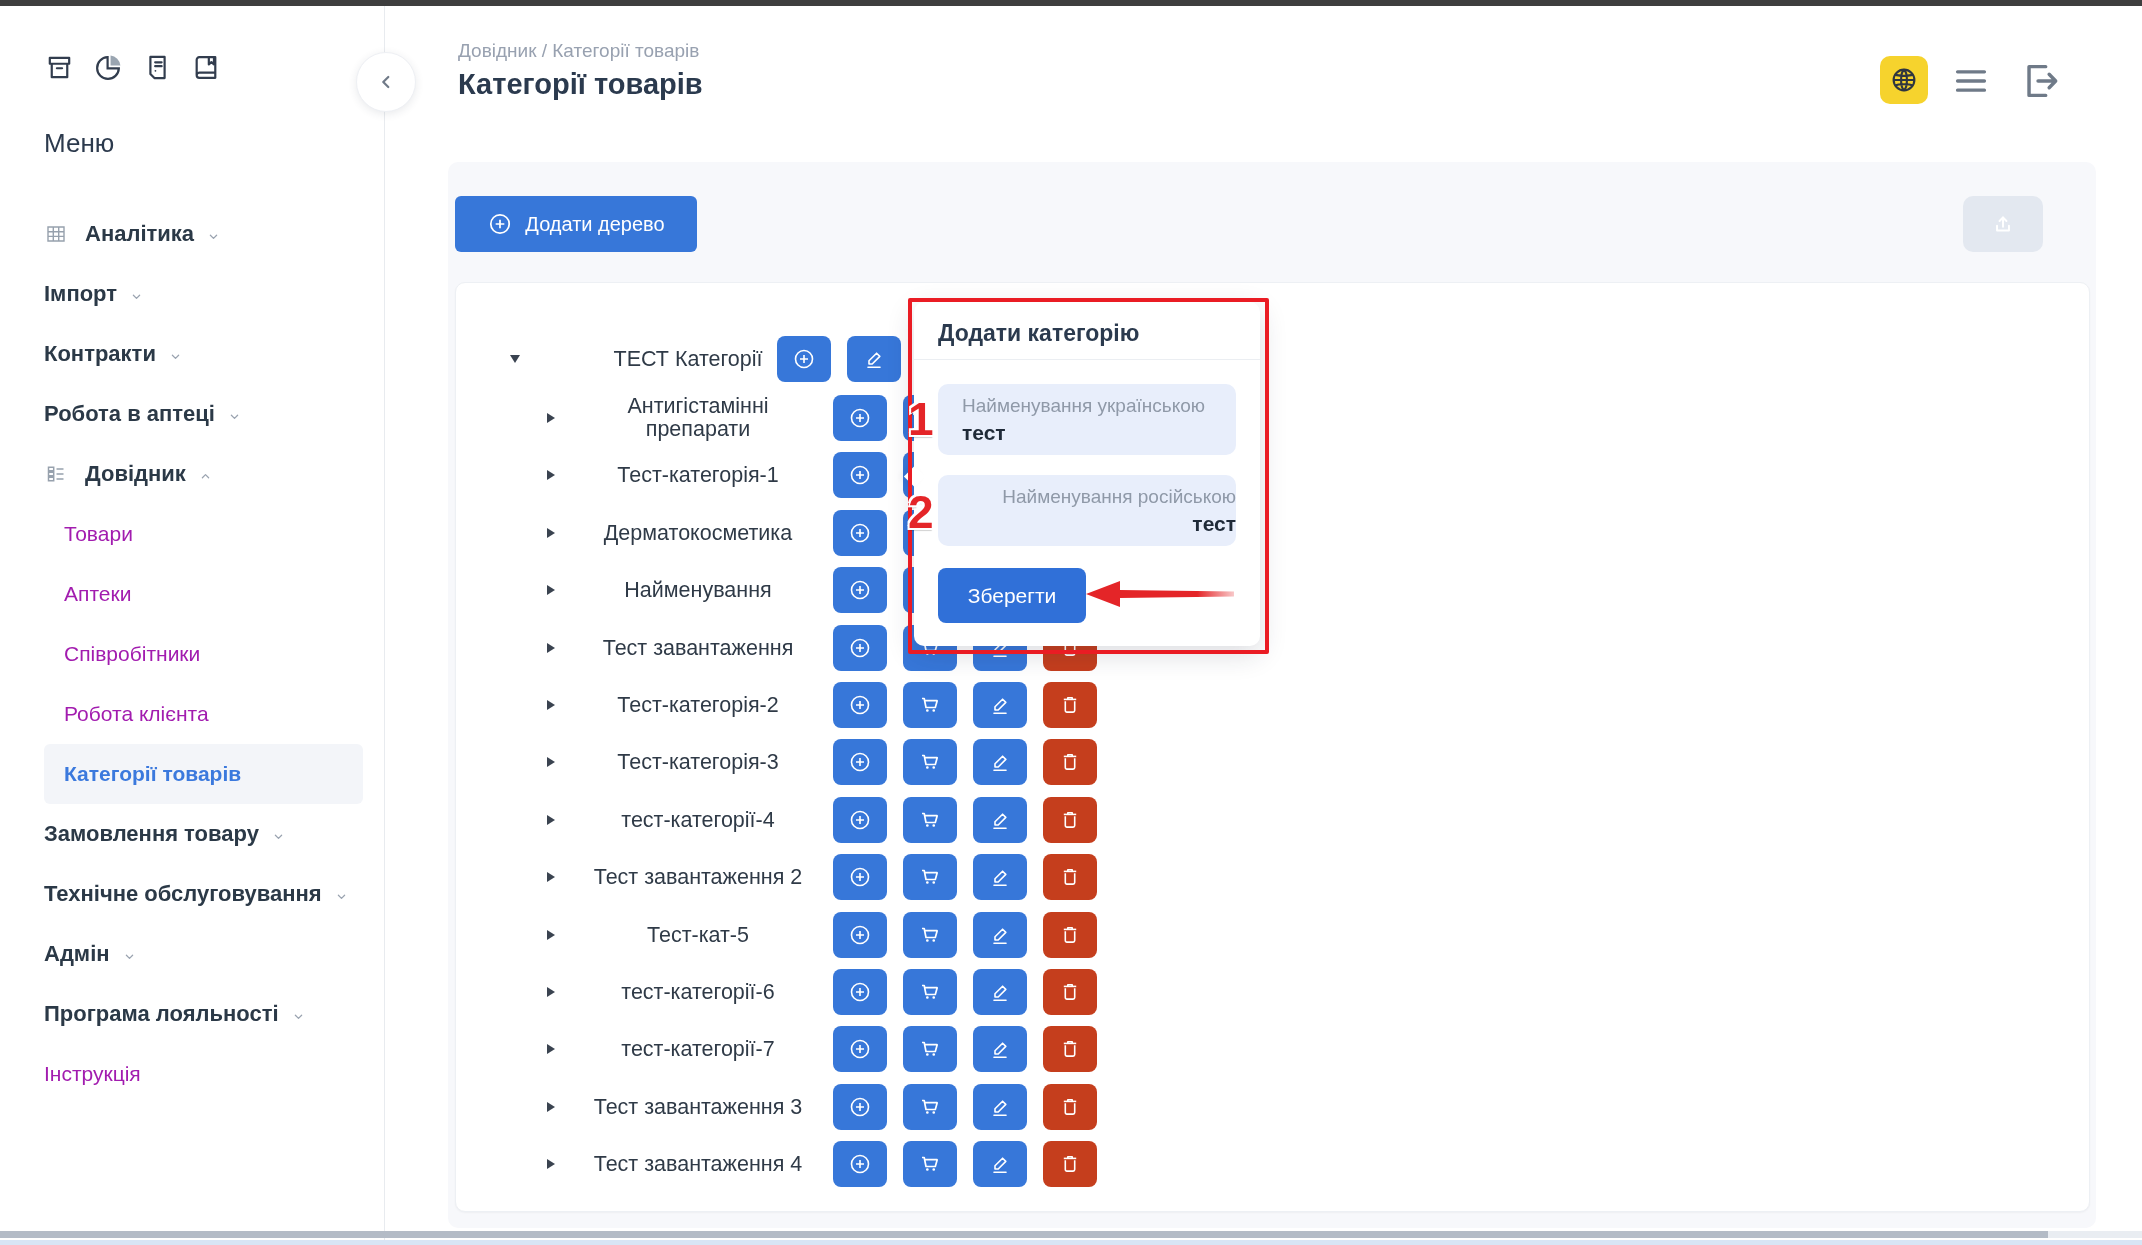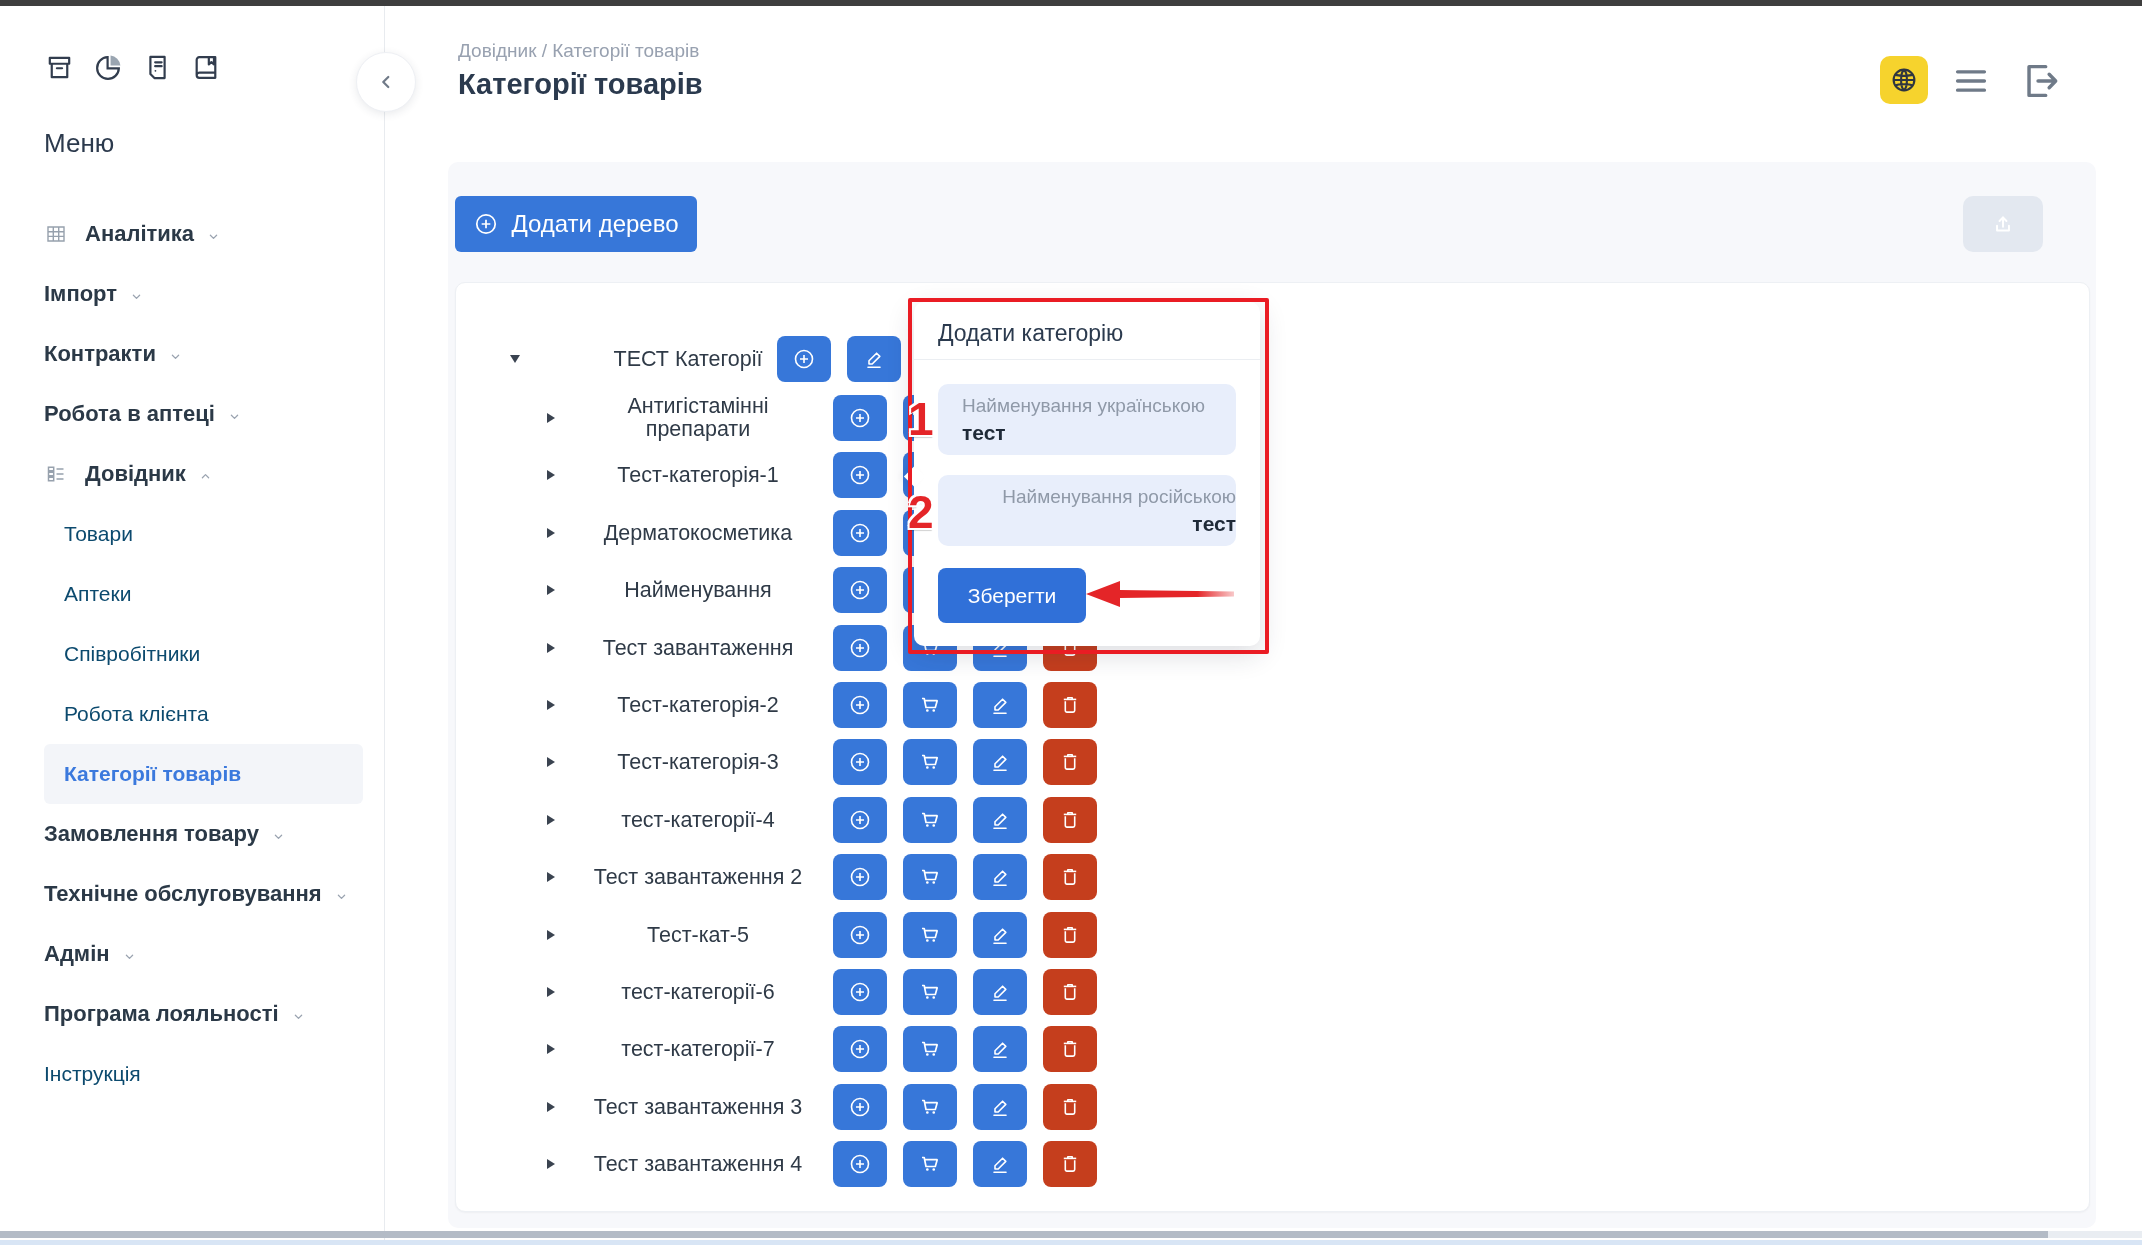--- a/index.html
+++ b/index.html
@@ -7,41 +7,41 @@
         font-family:"Liberation Sans","DejaVu Sans",sans-serif;color:#2b3947;background:#fff;}
   .abs{position:absolute;}
   
   .topbar{left:0;top:0;width:2142px;height:6px;background:#3e3e3e;}
   
   .sidebar{left:0;top:6px;width:385px;height:1239px;background:#fff;border-right:1px solid #e8ebef;box-sizing:border-box;}
   .side-icons{left:44px;top:46px;display:flex;gap:18px;color:#323d4e;}
   .side-icons svg{width:31px;height:31px;}
   .menu-title{left:44px;top:122px;font-size:26px;color:#2c3a4d;}
   .nav{left:0;top:198px;width:385px;}
-  .s-item{height:60px;display:flex;align-items:center;padding-left:44px;font-size:21px;color:#0c4a6e;cursor:pointer;}
+  .s-item{height:60px;display:flex;align-items:center;padding-left:44px;font-size:21px;color:#a21caf;cursor:pointer;}
   .s-item.bold{font-weight:bold;font-size:22px;color:#2b3947;}
   .s-item.sub{padding-left:64px;}
   .s-item.active{background:#f3f5f9;border-radius:6px;margin:0 22px 0 44px;padding-left:20px;color:#3b79dd;font-weight:bold;}
   .s-ic{width:24px;height:24px;color:#97a1ad;margin-right:17px;flex:0 0 auto;}
   .s-chev{width:15px;height:15px;color:#9aa3b0;margin-left:12px;margin-top:4px;flex:0 0 auto;}
   
   .collapse{left:356px;top:52px;width:58px;height:58px;border-radius:50%;background:#fff;border:1px solid #eef0f4;
             box-shadow:0 2px 8px rgba(40,50,70,.10);display:flex;align-items:center;justify-content:center;z-index:5;cursor:pointer;}
   .collapse svg{width:22px;height:22px;color:#707a88;}
   
   .crumb{left:458px;top:40px;font-size:19px;color:#98a1b0;}
   .pg-title{left:458px;top:68px;font-size:29px;font-weight:bold;color:#2b3a4e;}
   .globe-btn{left:1880px;top:56px;width:48px;height:48px;border-radius:10px;background:#f6d32d;display:flex;align-items:center;justify-content:center;cursor:pointer;}
   .globe-btn svg{width:30px;height:30px;color:#2f3640;}
   .burger{left:1948px;top:64px;width:46px;height:34px;color:#6f7a88;cursor:pointer;}
   .logout{left:2016px;top:58px;width:46px;height:46px;color:#6f7a88;cursor:pointer;}
   
   .panel{left:448px;top:162px;width:1648px;height:1066px;background:#f7f8fb;border-radius:10px;}
   .add-btn{left:455px;top:196px;width:242px;height:56px;background:#3777d9;border:none;border-radius:6px;color:#fff;
-           font-size:24px;display:flex;align-items:center;justify-content:center;gap:12px;cursor:pointer;
+           font-size:20px;display:flex;align-items:center;justify-content:center;gap:12px;cursor:pointer;
            font-family:"Liberation Sans",sans-serif;}
   .add-btn svg{width:26px;height:26px;}
   .upload-btn{left:1963px;top:196px;width:80px;height:56px;background:#e3e8f0;border:none;border-radius:10px;
               display:flex;align-items:center;justify-content:center;color:#fff;cursor:pointer;}
   .upload-btn svg{width:26px;height:26px;}
   .card{left:455px;top:282px;width:1635px;height:930px;background:#fff;border:1px solid #edf0f4;border-radius:10px;
         box-shadow:0 1px 2px rgba(27,31,35,.04);box-sizing:border-box;}
   
   .t-row{position:absolute;left:455px;width:1200px;height:57px;z-index:2;text-align:center;}
   .tri{position:absolute;top:50%;transform:translateY(-50%);width:0;height:0;}
@@ -53,21 +53,21 @@
   .t-root .t-actions{left:322px;}
   .act{width:54px;height:46px;border-radius:8px;border:none;display:flex;align-items:center;justify-content:center;
        background:#3777d9;color:#fff;cursor:pointer;padding:0;}
   .act.red{background:#c53e1d;}
   .act svg{width:24px;height:24px;}
   
   .modal{left:914px;top:302px;width:346px;height:344px;background:#fff;border-radius:10px;z-index:10;
          box-shadow:0 8px 28px rgba(30,40,60,.16);}
   .modal-caret{position:absolute;left:-7px;top:167px;width:15px;height:15px;background:#fff;transform:rotate(45deg);
                box-shadow:-3px 3px 6px rgba(30,40,60,.06);}
-  .m-title{position:absolute;left:24px;top:18px;font-size:23px;font-weight:normal;color:#2b3a4e;}
+  .m-title{position:absolute;left:24px;top:18px;font-size:23px;font-weight:bold;color:#2b3a4e;}
   .m-div{position:absolute;left:0;top:57px;width:100%;height:1px;background:#ebeef2;}
   .m-field{position:absolute;left:24px;width:298px;height:71px;background:#e8eefb;border-radius:10px;box-sizing:border-box;
            padding:11px 0 0 24px;cursor:text;}
   .m-field .ph{display:block;font-size:19px;color:#8f99a8;}
   .m-field .val{display:block;font-size:21px;color:#1f2a38;margin-top:4px;font-weight:bold;}
   .f1{top:82px;} .f2{top:173px;text-align:right;}
   .save-btn{position:absolute;left:24px;top:266px;width:148px;height:55px;background:#3070d8;border:none;border-radius:8px;
             color:#fff;font-size:21px;cursor:pointer;font-family:"Liberation Sans",sans-serif;}
   
   .ann-rect{left:908px;top:298px;width:361px;height:356px;border:4px solid #ea1c24;border-radius:2px;z-index:12;pointer-events:none;box-sizing:border-box;}

